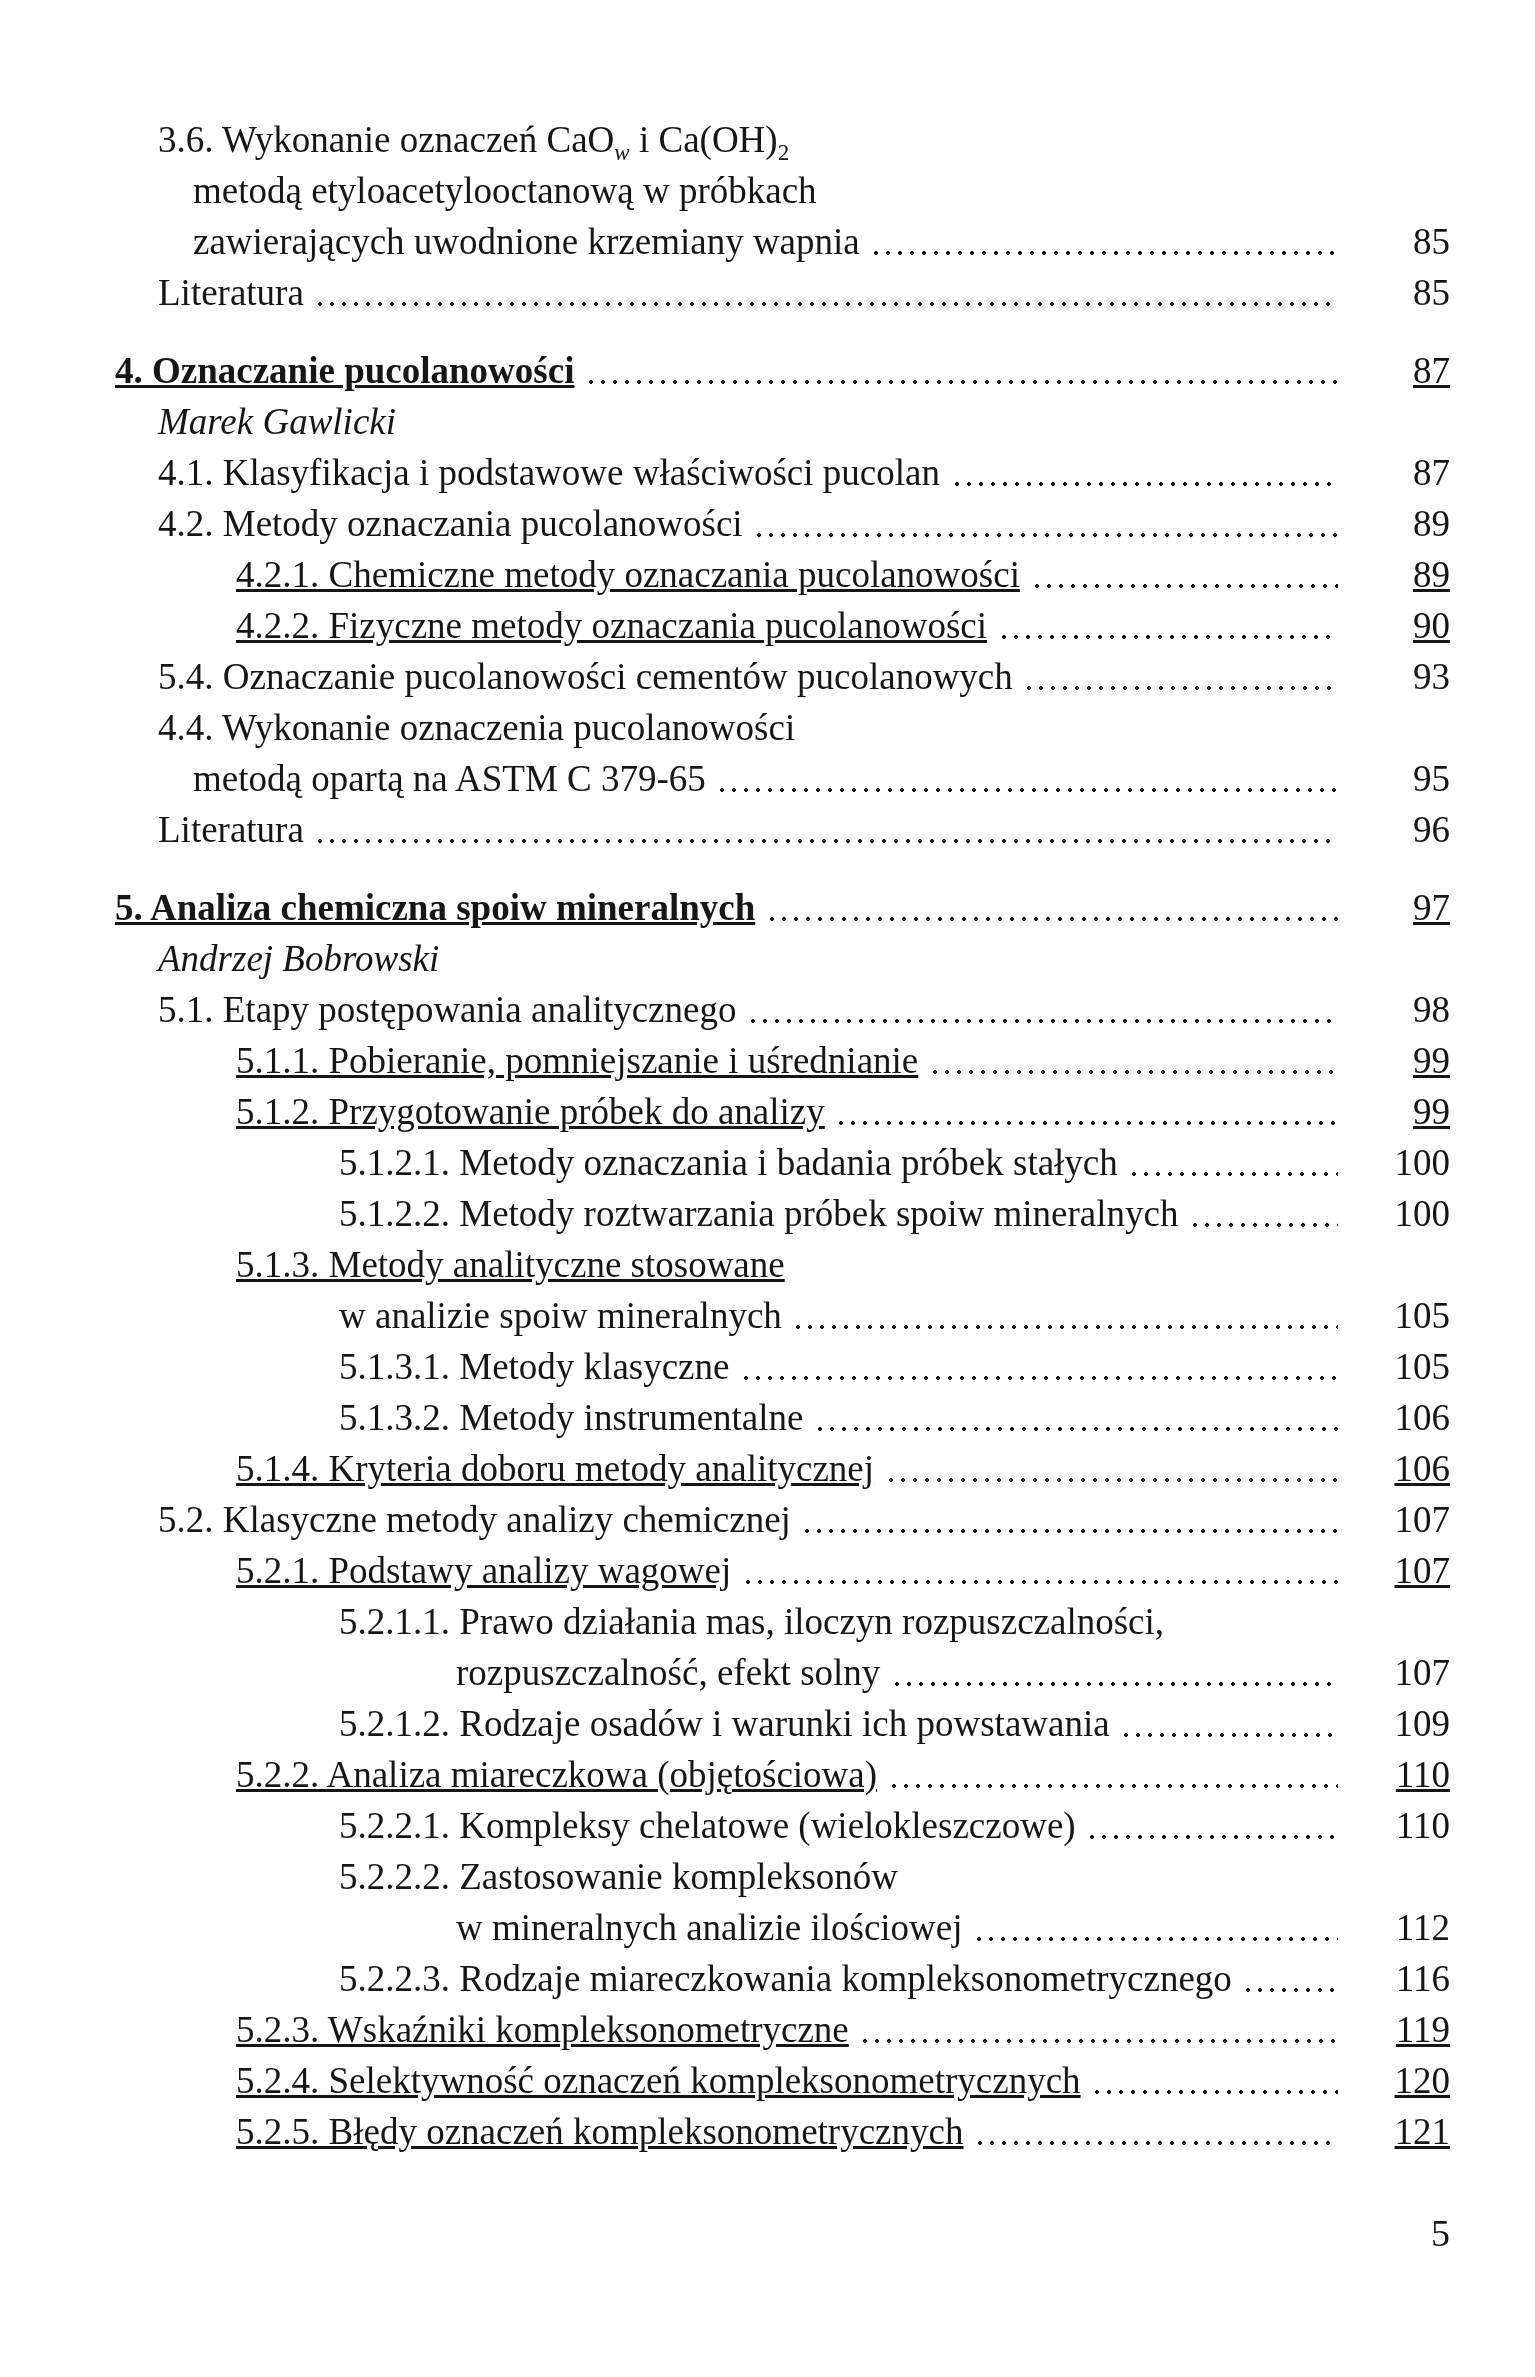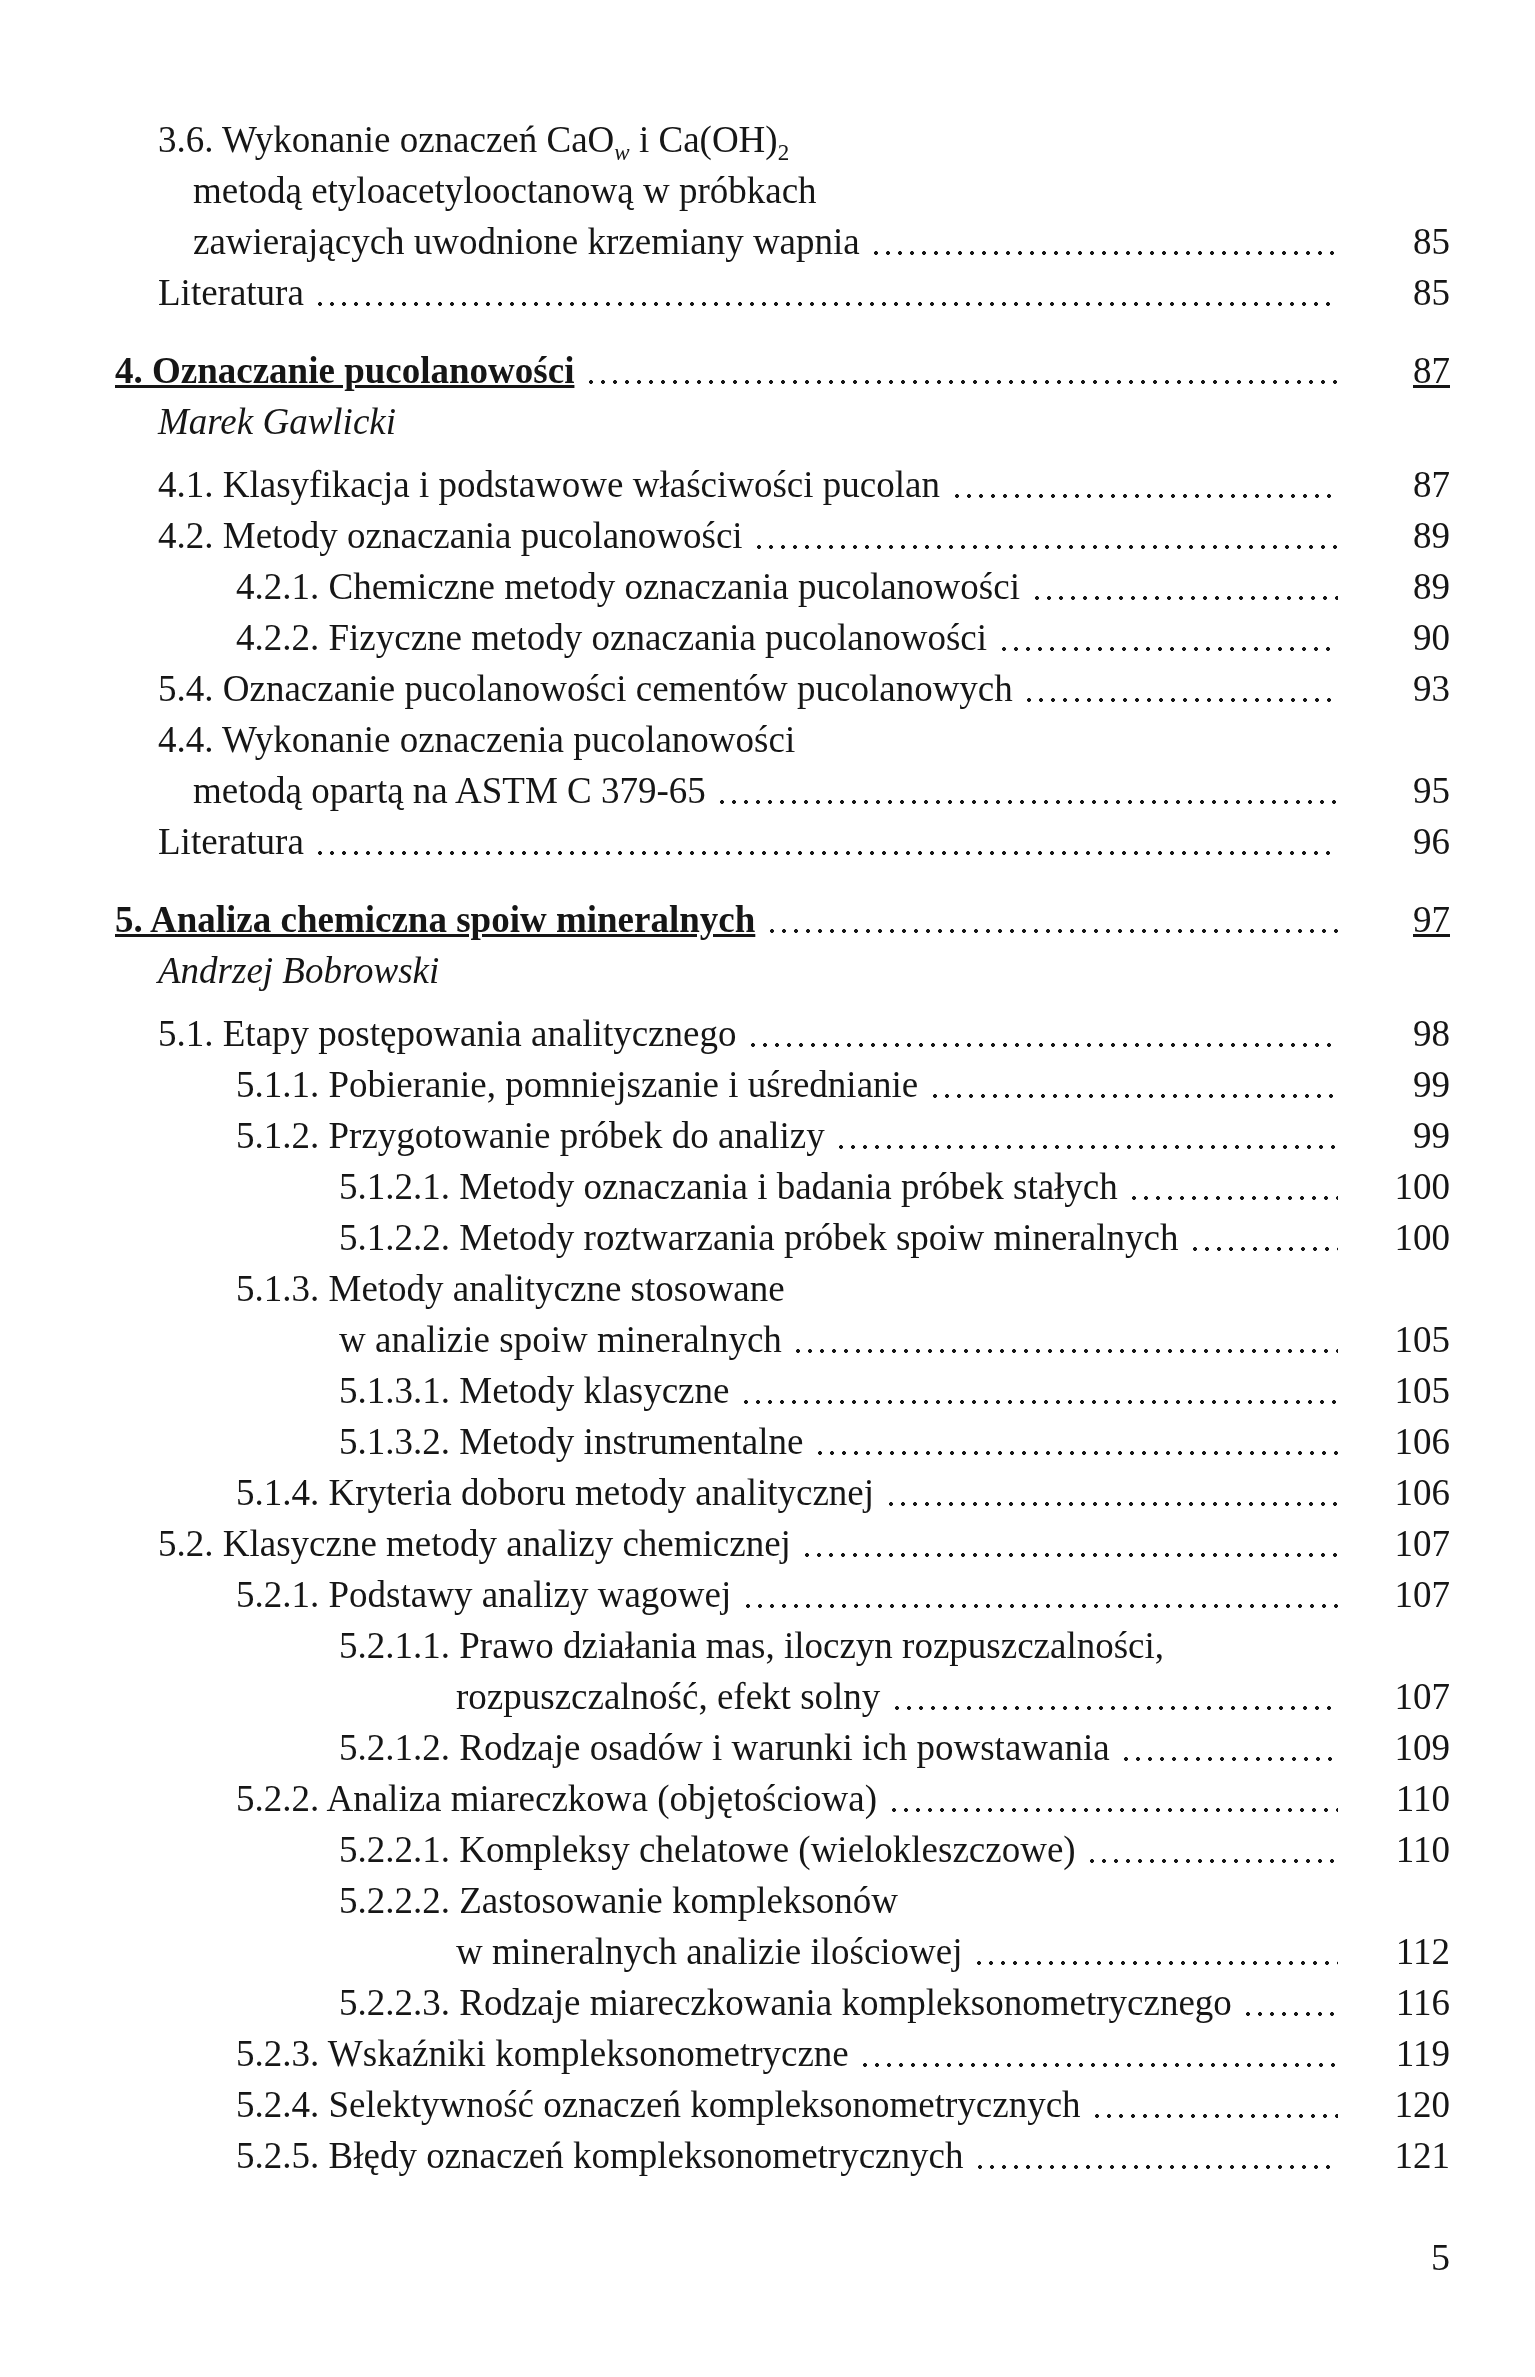--- a/index.html
+++ b/index.html
@@ -23,28 +23,28 @@
     display: flex;
     align-items: baseline;
     height: 51px;
     line-height: 51px;
     font-size: 37px;
     white-space: nowrap;
   }
   
   .ind-ch { margin-left: 0; text-decoration: underline; }
   .ind-l1 { margin-left: 43px; }
-  .ind-l2 { margin-left: 121px; }
+  .ind-l2 { margin-left: 121px; text-decoration: underline; }
   .ind-l3 { margin-left: 224px; }
   .ind-c1 { margin-left: 78px; }
   .ind-c2 { margin-left: 224px; }
   .ind-c3 { margin-left: 341px; }
   
   .gap-section { margin-top: 27px; }
-  .gap-after-author { margin-top: 12px; }
+  .gap-after-author { margin-top: 0; }
   .row .txt { flex: 0 0 auto; }
   .chapter .txt { font-weight: 700; }
   .author .txt { font-style: italic; }
   .leader {
     flex: 1 1 auto;
     align-self: stretch;
     margin: 0 23px 0 10.6px;
     background-image: radial-gradient(circle, #161616 1.8px, rgba(0,0,0,0) 2.3px);
     background-size: 12px 4.4px;
     background-repeat: repeat-x;

